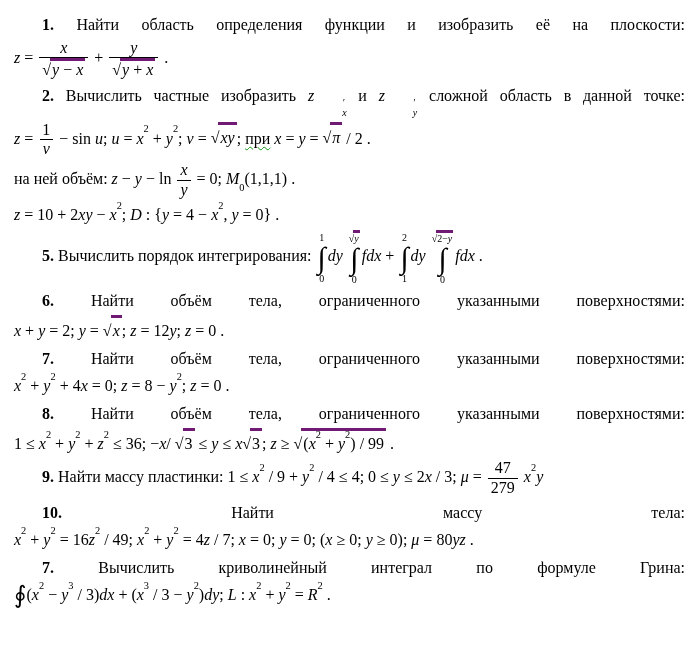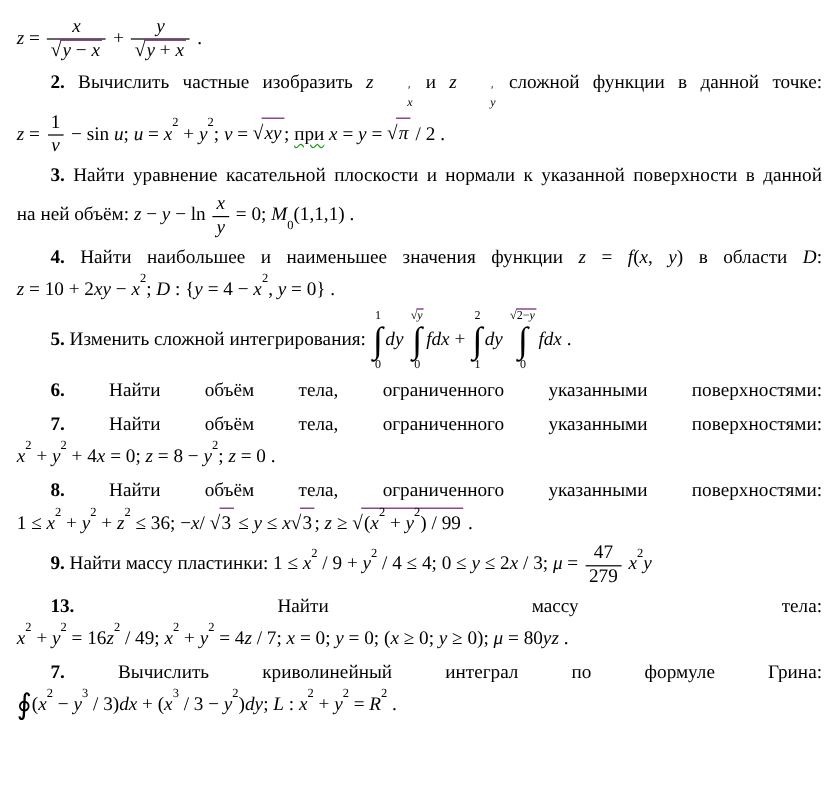--- a/index.html
+++ b/index.html
@@ -21,106 +21,106 @@
   sup{top:-0.45em;}
   sub{top:0.28em;}
   .ss{display:inline-flex;flex-direction:column;align-items:flex-start;
       font-size:0.62em;line-height:1.05;vertical-align:-0.5em;font-style:italic;}
   .frac{display:inline-flex;flex-direction:column;align-items:center;
       vertical-align:middle;padding:0 2px;line-height:1.15;text-indent:0;}
   .frac .num,.frac .den{padding:0 3px;white-space:nowrap;}
   .frac .den{border-top:1px solid #000;}
   .sqrt{display:inline-block;white-space:nowrap;text-indent:0;}
   .sq-sym{display:inline-block;line-height:1;}
-  .sq-body{display:inline-block;border-top:1px solid #701a75;padding:0 2px;margin-left:-1px;text-align:center;}
+  .sq-body{display:inline-block;border-top:3px solid #701a75;padding:0 2px;margin-left:-1px;text-align:center;}
   .bigint{display:inline-flex;flex-direction:column;align-items:center;
       vertical-align:middle;line-height:1;margin:0 2px;text-indent:0;}
   .bigint .iop{font-size:30px;line-height:30px;}
   .bigint .ilim{font-size:10px;line-height:11px;white-space:nowrap;}
   .bigint .ilim .sq-body{padding:0 1px;}
   .oint{font-size:24px;line-height:1;vertical-align:-3px;}
   .spell{text-decoration:underline;text-decoration-style:wavy;
       text-decoration-color:#129612;text-decoration-thickness:1px;text-underline-offset:3px;}
   .tabgap{display:inline-block;width:42px;}
 </style>
 </head>
 <body>
 
 <div class="doc">
   <div class="p">
+      <div class="line first j"><b>1.</b><span> Найти область определения функции и изобразить её на плоскости:</span></div>
       <div class="line formula"><i>z</i><span> = </span><span class="frac">
           <span class="num"><i>x</i></span>
           <span class="den"><span class="sqrt"><span class="sq-sym">√</span><span class="sq-body"><i>y</i><span> − </span><i>x</i></span></span></span>
         </span><span> + </span><span class="frac">
           <span class="num"><i>y</i></span>
           <span class="den"><span class="sqrt"><span class="sq-sym">√</span><span class="sq-body"><i>y</i><span> + </span><i>x</i></span></span></span>
         </span><span> .</span></div>
     </div>
   <div class="p">
       <div class="line first j"><b>2.</b><span> Вычислить частные изобразить </span><i>z</i><span class="ss">
           <span class="ss-t">′</span>
           <span class="ss-b">x</span>
         </span><span> и </span><i>z</i><span class="ss">
           <span class="ss-t">′</span>
           <span class="ss-b">y</span>
-        </span><span> сложной функции в данной точке:</span></div>
+        </span><span> сложной область в данной точке:</span></div>
       <div class="line formula"><i>z</i><span> = </span><span class="frac">
           <span class="num"><span>1</span></span>
           <span class="den"><i>v</i></span>
         </span><span> − sin </span><i>u</i><span>;  </span><i>u</i><span> = </span><i>x</i><sup>2</sup><span> + </span><i>y</i><sup>2</sup><span>;  </span><i>v</i><span> = </span><span class="sqrt"><span class="sq-sym">√</span><span class="sq-body"><i>xy</i></span></span><span>;  </span><span class="spell">при</span><span> </span><i>x</i><span> = </span><i>y</i><span> = </span><span class="sqrt"><span class="sq-sym">√</span><span class="sq-body"><i>π</i></span></span><span> / 2 .</span></div>
     </div>
   <div class="p">
-      <div class="line first j"><b>3.</b><span>  Найти уравнение касательной плоскости и нормали к указанной поверхности в данной</span></div>
       <div class="line formula"><span>на ней объём: </span><i>z</i><span> − </span><i>y</i><span> − ln </span><span class="frac">
           <span class="num"><i>x</i></span>
           <span class="den"><i>y</i></span>
         </span><span> = 0;  </span><i>M</i><sub>0</sub><span>(1,1,1) .</span></div>
     </div>
   <div class="p">
-      <div class="line first j"><b>4.</b><span> Найти наибольшее и наименьшее значения функции </span><i>z</i><span> = </span><i>f</i><span>(</span><i>x</i><span>, </span><i>y</i><span>)</span><span> в области </span><i>D</i><span>:</span></div>
       <div class="line formula"><i>z</i><span> = 10 + 2</span><i>xy</i><span> − </span><i>x</i><sup>2</sup><span>;  </span><i>D</i><span> : {</span><i>y</i><span> = 4 − </span><i>x</i><sup>2</sup><span>,  </span><i>y</i><span> = 0} .</span></div>
     </div>
   <div class="p">
-      <div class="line first formula"><b>5.</b><span>  Изменить сложной интегрирования: </span><span class="bigint">
+      <div class="line first formula"><b>5.</b><span>  Вычислить порядок интегрирования: </span><span class="bigint">
           <span class="ilim"><span>1</span></span>
           <span class="iop">∫</span>
           <span class="ilim"><span>0</span></span>
         </span><i>dy</i><span> </span><span class="bigint">
           <span class="ilim"><span class="sqrt"><span class="sq-sym">√</span><span class="sq-body"><i>y</i></span></span></span>
           <span class="iop">∫</span>
           <span class="ilim"><span>0</span></span>
         </span><i>fdx</i><span> + </span><span class="bigint">
           <span class="ilim"><span>2</span></span>
           <span class="iop">∫</span>
           <span class="ilim"><span>1</span></span>
         </span><i>dy</i><span> </span><span class="bigint">
           <span class="ilim"><span class="sqrt"><span class="sq-sym">√</span><span class="sq-body"><span>2−</span><i>y</i></span></span></span>
           <span class="iop">∫</span>
           <span class="ilim"><span>0</span></span>
         </span><i>fdx</i><span> .</span></div>
     </div>
   <div class="p">
       <div class="line first j"><b>6.</b><span> Найти объём тела, ограниченного указанными поверхностями:</span></div>
+      <div class="line formula"><i>x</i><span> + </span><i>y</i><span> = 2;  </span><i>y</i><span> = </span><span class="sqrt"><span class="sq-sym">√</span><span class="sq-body"><i>x</i></span></span><span>;  </span><i>z</i><span> = 12</span><i>y</i><span>; </span><i>z</i><span> = 0 .</span></div>
     </div>
   <div class="p">
       <div class="line first j"><b>7.</b><span> Найти объём тела, ограниченного указанными поверхностями:</span></div>
       <div class="line formula"><i>x</i><sup>2</sup><span> + </span><i>y</i><sup>2</sup><span> + 4</span><i>x</i><span> = 0; </span><i>z</i><span> = 8 − </span><i>y</i><sup>2</sup><span>;  </span><i>z</i><span> = 0 .</span></div>
     </div>
   <div class="p">
       <div class="line first j"><b>8.</b><span> Найти объём тела, ограниченного указанными поверхностями:</span></div>
       <div class="line formula"><span>1 ≤ </span><i>x</i><sup>2</sup><span> + </span><i>y</i><sup>2</sup><span> + </span><i>z</i><sup>2</sup><span> ≤ 36;  −</span><i>x</i><span>/ </span><span class="sqrt"><span class="sq-sym">√</span><span class="sq-body"><span>3</span></span></span><span> ≤ </span><i>y</i><span> ≤ </span><i>x</i><span class="sqrt"><span class="sq-sym">√</span><span class="sq-body"><span>3</span></span></span><span>;  </span><i>z</i><span> ≥ </span><span class="sqrt"><span class="sq-sym">√</span><span class="sq-body"><span>(</span><i>x</i><sup>2</sup><span> + </span><i>y</i><sup>2</sup><span>) / 99</span></span></span><span> .</span></div>
     </div>
   <div class="p">
       <div class="line first formula"><b>9.</b><span>  Найти массу пластинки: 1 ≤ </span><i>x</i><sup>2</sup><span> / 9 + </span><i>y</i><sup>2</sup><span> / 4 ≤ 4; 0 ≤ </span><i>y</i><span> ≤ 2</span><i>x</i><span> / 3;  </span><i>μ</i><span> = </span><span class="frac">
           <span class="num"><span>47</span></span>
           <span class="den"><span>279</span></span>
         </span><span> </span><i>x</i><sup>2</sup><i>y</i></div>
     </div>
   <div class="p">
-      <div class="line first j"><b>13.</b><span> Найти массу тела:</span></div>
+      <div class="line first j"><b>10.</b><span> Найти массу тела:</span></div>
       <div class="line formula"><i>x</i><sup>2</sup><span> + </span><i>y</i><sup>2</sup><span> = 16</span><i>z</i><sup>2</sup><span> / 49;  </span><i>x</i><sup>2</sup><span> + </span><i>y</i><sup>2</sup><span> = 4</span><i>z</i><span> / 7;  </span><i>x</i><span> = 0;  </span><i>y</i><span> = 0; (</span><i>x</i><span> ≥ 0;  </span><i>y</i><span> ≥ 0); </span><i>μ</i><span> = 80</span><i>yz</i><span> .</span></div>
     </div>
   <div class="p">
       <div class="line first j"><b>7.</b><span> Вычислить криволинейный интеграл по формуле Грина:</span></div>
       <div class="line formula"><span class="oint">∮</span><span>(</span><i>x</i><sup>2</sup><span> − </span><i>y</i><sup>3</sup><span> / 3)</span><i>dx</i><span> + (</span><i>x</i><sup>3</sup><span> / 3 − </span><i>y</i><sup>2</sup><span>)</span><i>dy</i><span>; </span><i>L</i><span> : </span><i>x</i><sup>2</sup><span> + </span><i>y</i><sup>2</sup><span> = </span><i>R</i><sup>2</sup><span> .</span></div>
     </div>
   <div class="p">
       <div class="line first"><span class="tabgap"></span></div>
     </div>
 </div>

